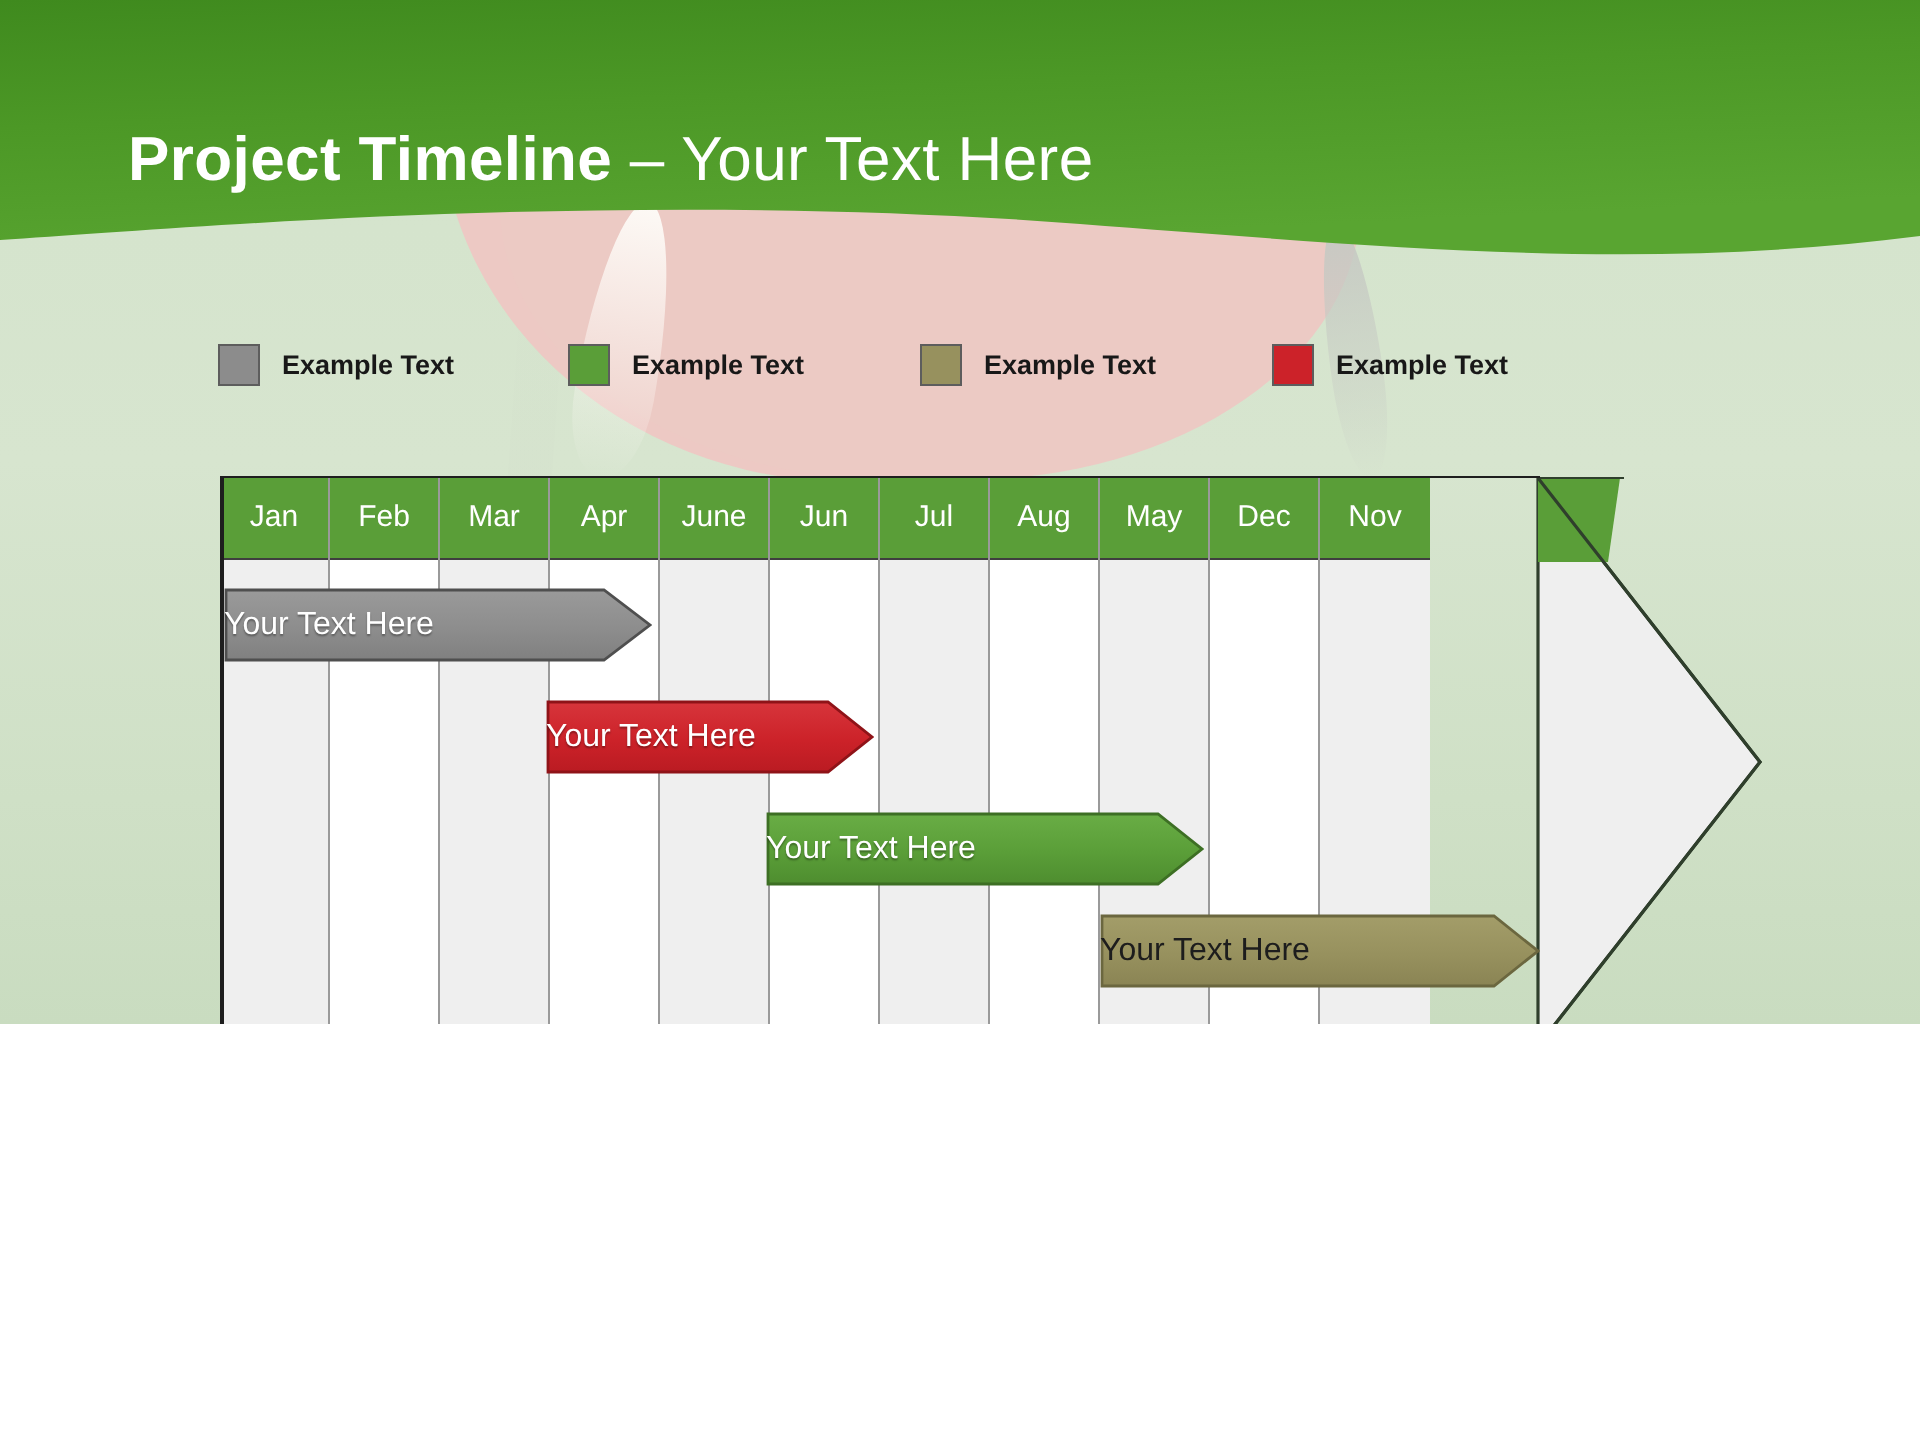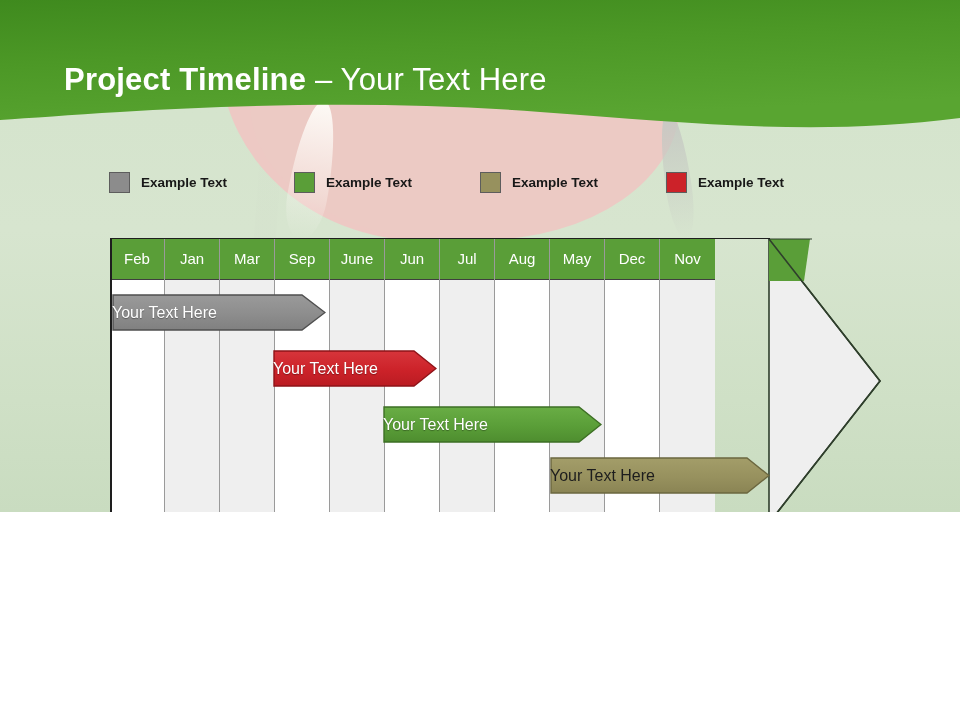--- a/index.html
+++ b/index.html
@@ -127,21 +127,20 @@
   .title .light  { font-weight: normal; }
 
   
   .legend {
     position: absolute;
     left: 109px;
     top: 170px;
     height: 24px;
     display: flex;
     align-items: center;
-    gap: 10px;
   }
   .legend-item {
     display: flex;
     align-items: center;
     height: 24px;
   }
   .legend-swatch {
     width: 21px;
     height: 21px;
     border: 1px solid #5d5d5d;
@@ -292,34 +291,34 @@
   <div class="chart">
 
     <svg class="chart-arrow-bg" width="772" height="286" viewBox="0 0 772 286">
       <path d="M659,1 L659,285 L770,143 Z" fill="#efefef" stroke="#2f3f2c" stroke-width="1.6" stroke-linejoin="miter"></path>
       <path d="M659,1 L700,1 L694,43 L659,43 Z" fill="#5a9e38"></path>
       <path d="M659,1 L770,143 L659,285" fill="none" stroke="#2f3f2c" stroke-width="1.6"></path>
       <path d="M659,1 L702,1" fill="none" stroke="#2f3f2c" stroke-width="1"></path>
     </svg>
 
     <div class="grid">
+      <div class="col odd">
+        <div class="col-head">Jan</div>
+        <div class="col-body"></div>
+      </div>
       <div class="col even">
         <div class="col-head">Feb</div>
         <div class="col-body"></div>
       </div>
       <div class="col odd">
-        <div class="col-head">Jan</div>
-        <div class="col-body"></div>
-      </div>
-      <div class="col odd">
         <div class="col-head">Mar</div>
         <div class="col-body"></div>
       </div>
       <div class="col even">
-        <div class="col-head">Sep</div>
+        <div class="col-head">Apr</div>
         <div class="col-body"></div>
       </div>
       <div class="col odd">
         <div class="col-head">June</div>
         <div class="col-body"></div>
       </div>
       <div class="col even">
         <div class="col-head">Jun</div>
         <div class="col-body"></div>
       </div>

